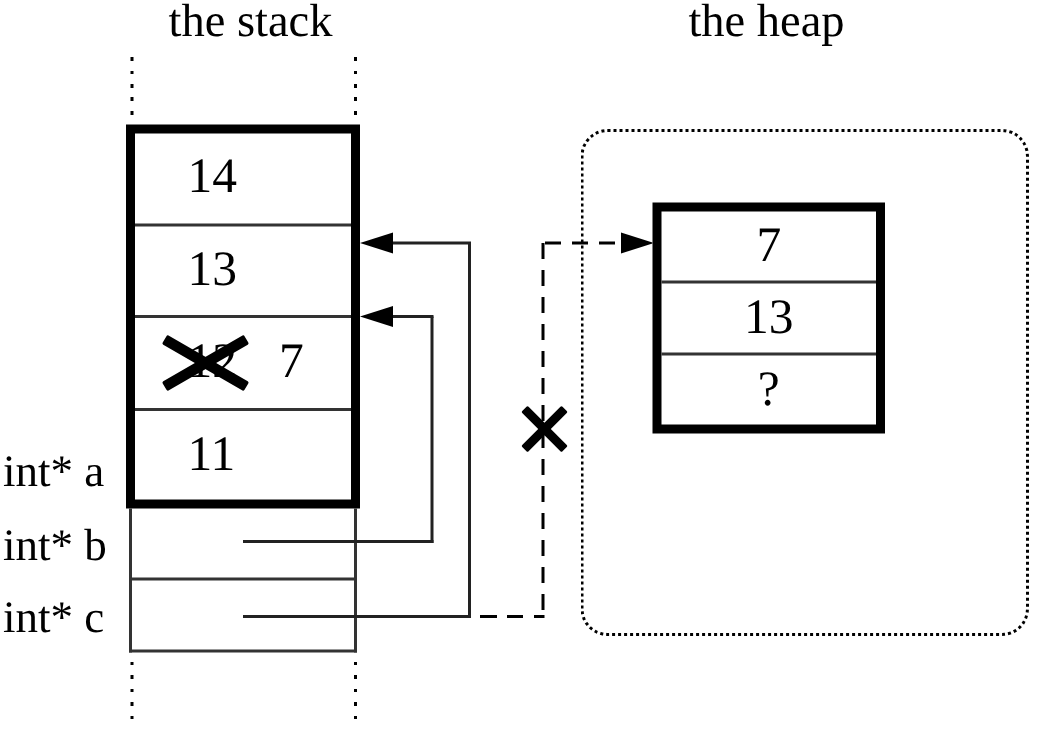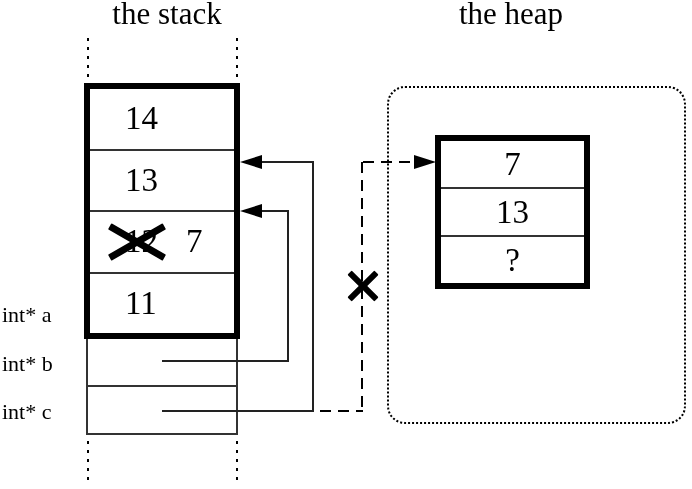--- a/index.html
+++ b/index.html
@@ -21,21 +21,21 @@
   .stack-box .cell{padding-left:35px;}
   .heap-box .cell{justify-content:center;}
 
   
   .ptr-box{position:absolute;left:86px;top:339px;width:152px;height:96px;box-sizing:border-box;
     border-left:2px solid #333;border-right:2px solid #333;border-bottom:2px solid #333;
     display:flex;flex-direction:column;}
   .ptr-cell{flex:1;}
   .ptr-cell + .ptr-cell{border-top:2px solid #333;}
 
-  .ptr-label{position:absolute;left:2px;height:30px;line-height:30px;font-size:22px;white-space:nowrap;}
+  .ptr-label{position:absolute;left:2px;height:30px;line-height:30px;font-size:30px;white-space:nowrap;}
 
   
   .hline{position:absolute;height:2px;background:#222;}
   .vline{position:absolute;width:2px;background:#222;}
 
   
   .dashh{position:absolute;height:2px;
     background-image:repeating-linear-gradient(90deg,#000 0 11px,transparent 11px 18px);}
   .dashv{position:absolute;width:2px;
     background-image:repeating-linear-gradient(180deg,#000 0 11px,transparent 11px 18px);}

